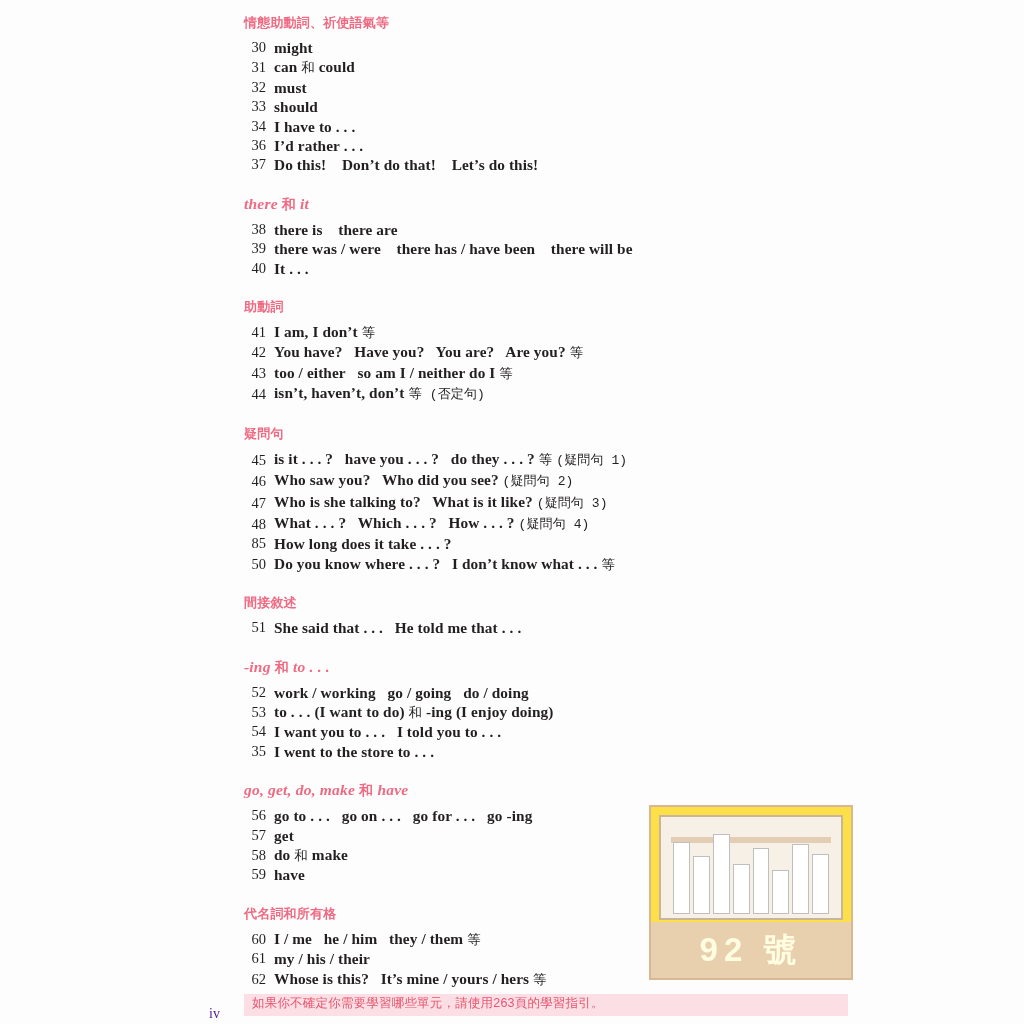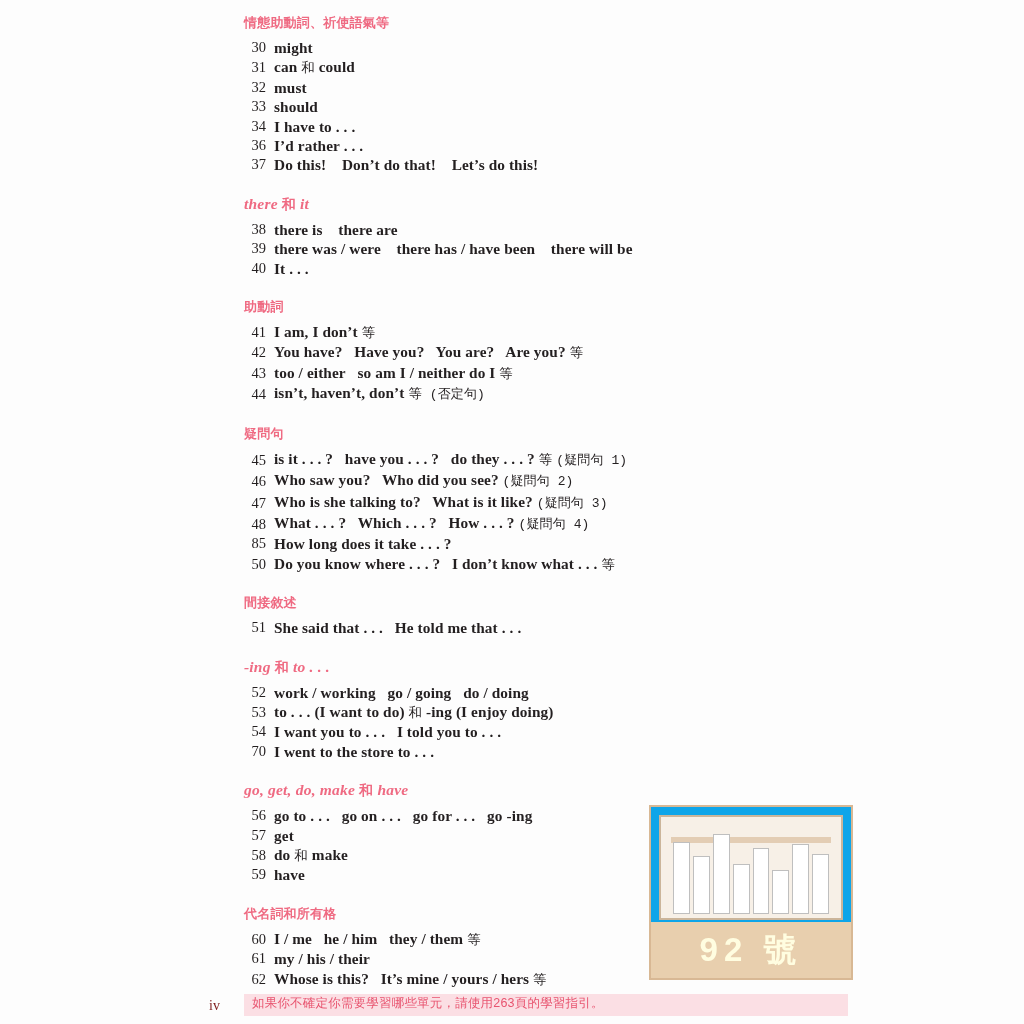--- a/index.html
+++ b/index.html
@@ -101,33 +101,33 @@
     left: 252px;
     bottom: 12px;
     font-family: "Liberation Sans", sans-serif;
     font-size: 12.5px;
     color: #e8546f;
     letter-spacing: 0.2px;
   }
   .page-num {
     position: absolute;
     left: 209px;
-    bottom: 10px;
+    bottom: 2px;
     font-family: "Liberation Serif", serif;
     font-size: 14px;
-    color: #7f1d1d;
+    color: #4c1d95;
   }
   
   .illus {
     position: absolute;
     left: 649px;
     top: 805px;
     width: 204px;
     height: 175px;
-    background: #0ea5e9;
+    background: #fde047;
     border: 2px solid #d8b894;
   }
   .illus-inner {
     position: absolute;
     left: 8px;
     top: 8px;
     right: 8px;
     bottom: 58px;
     background: #f7f0e7;
     border: 2px solid #cbb59a;
@@ -287,21 +287,21 @@
         </div>
         <div class="row">
           <div class="num">53</div>
           <div class="txt">to . . . (I want to do) <span class="cjk">和</span> -ing (I enjoy doing)</div>
         </div>
         <div class="row">
           <div class="num">54</div>
           <div class="txt">I want you to . . .&nbsp;&nbsp; I told you to . . .</div>
         </div>
         <div class="row">
-          <div class="num">70</div>
+          <div class="num">35</div>
           <div class="txt">I went to the store to . . .</div>
         </div>
       </div>
       <div class="section">
         <div class="sec-head italic">go, get, do, make <span class="cjk">和</span> have</div>
         <div class="row">
           <div class="num">56</div>
           <div class="txt">go to . . .&nbsp;&nbsp; go on . . .&nbsp;&nbsp; go for . . .&nbsp;&nbsp; go -ing</div>
         </div>
         <div class="row">

